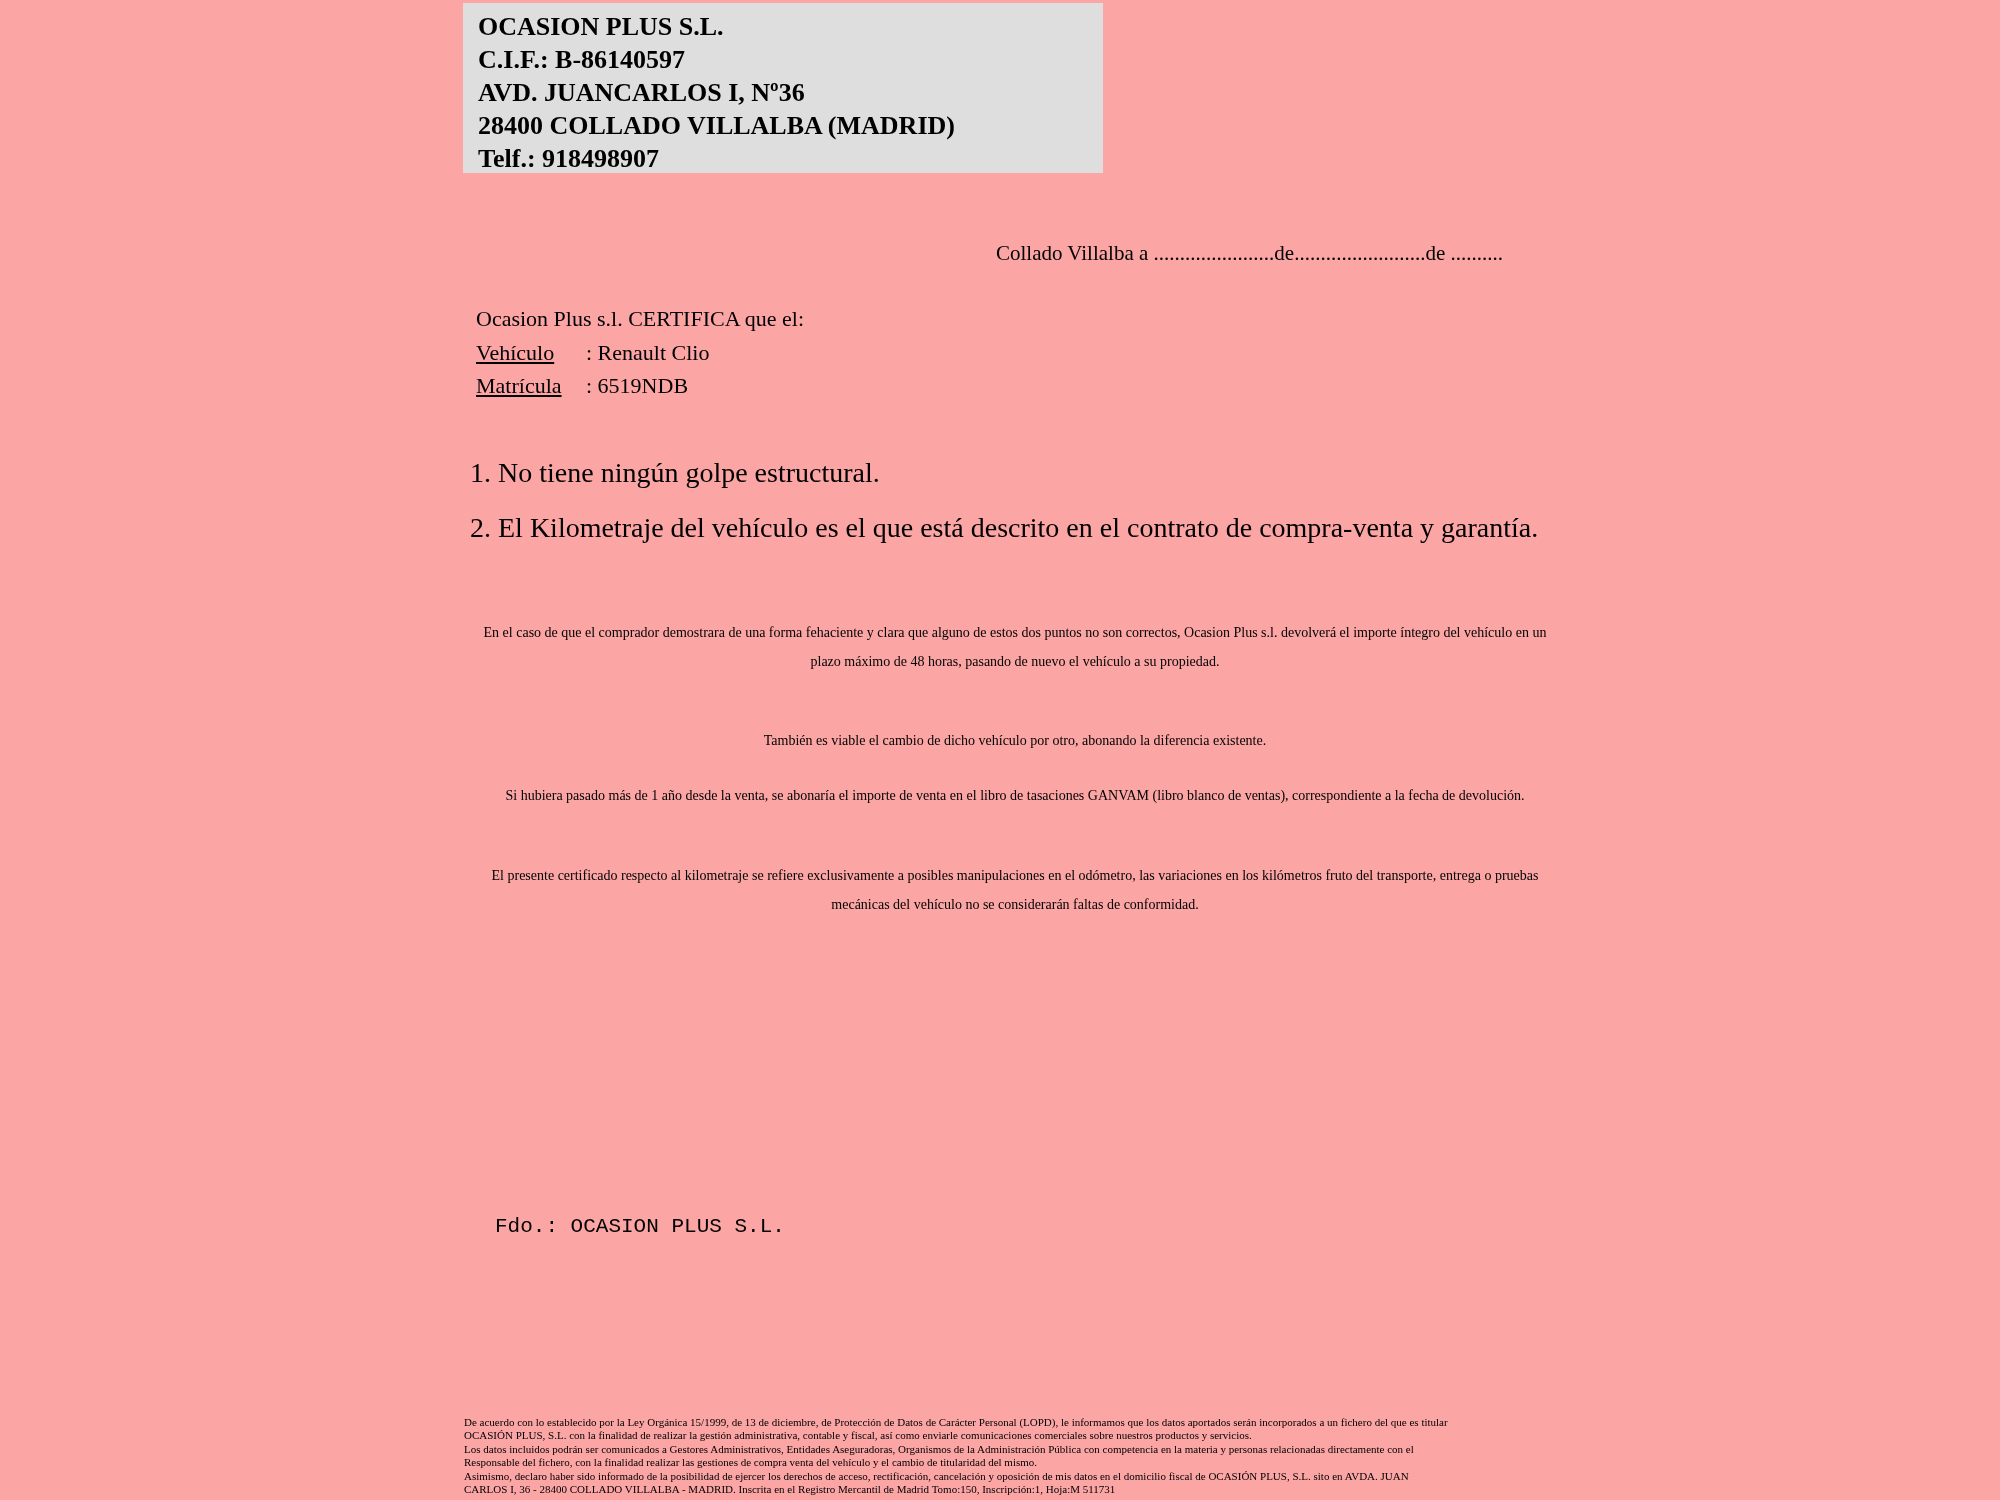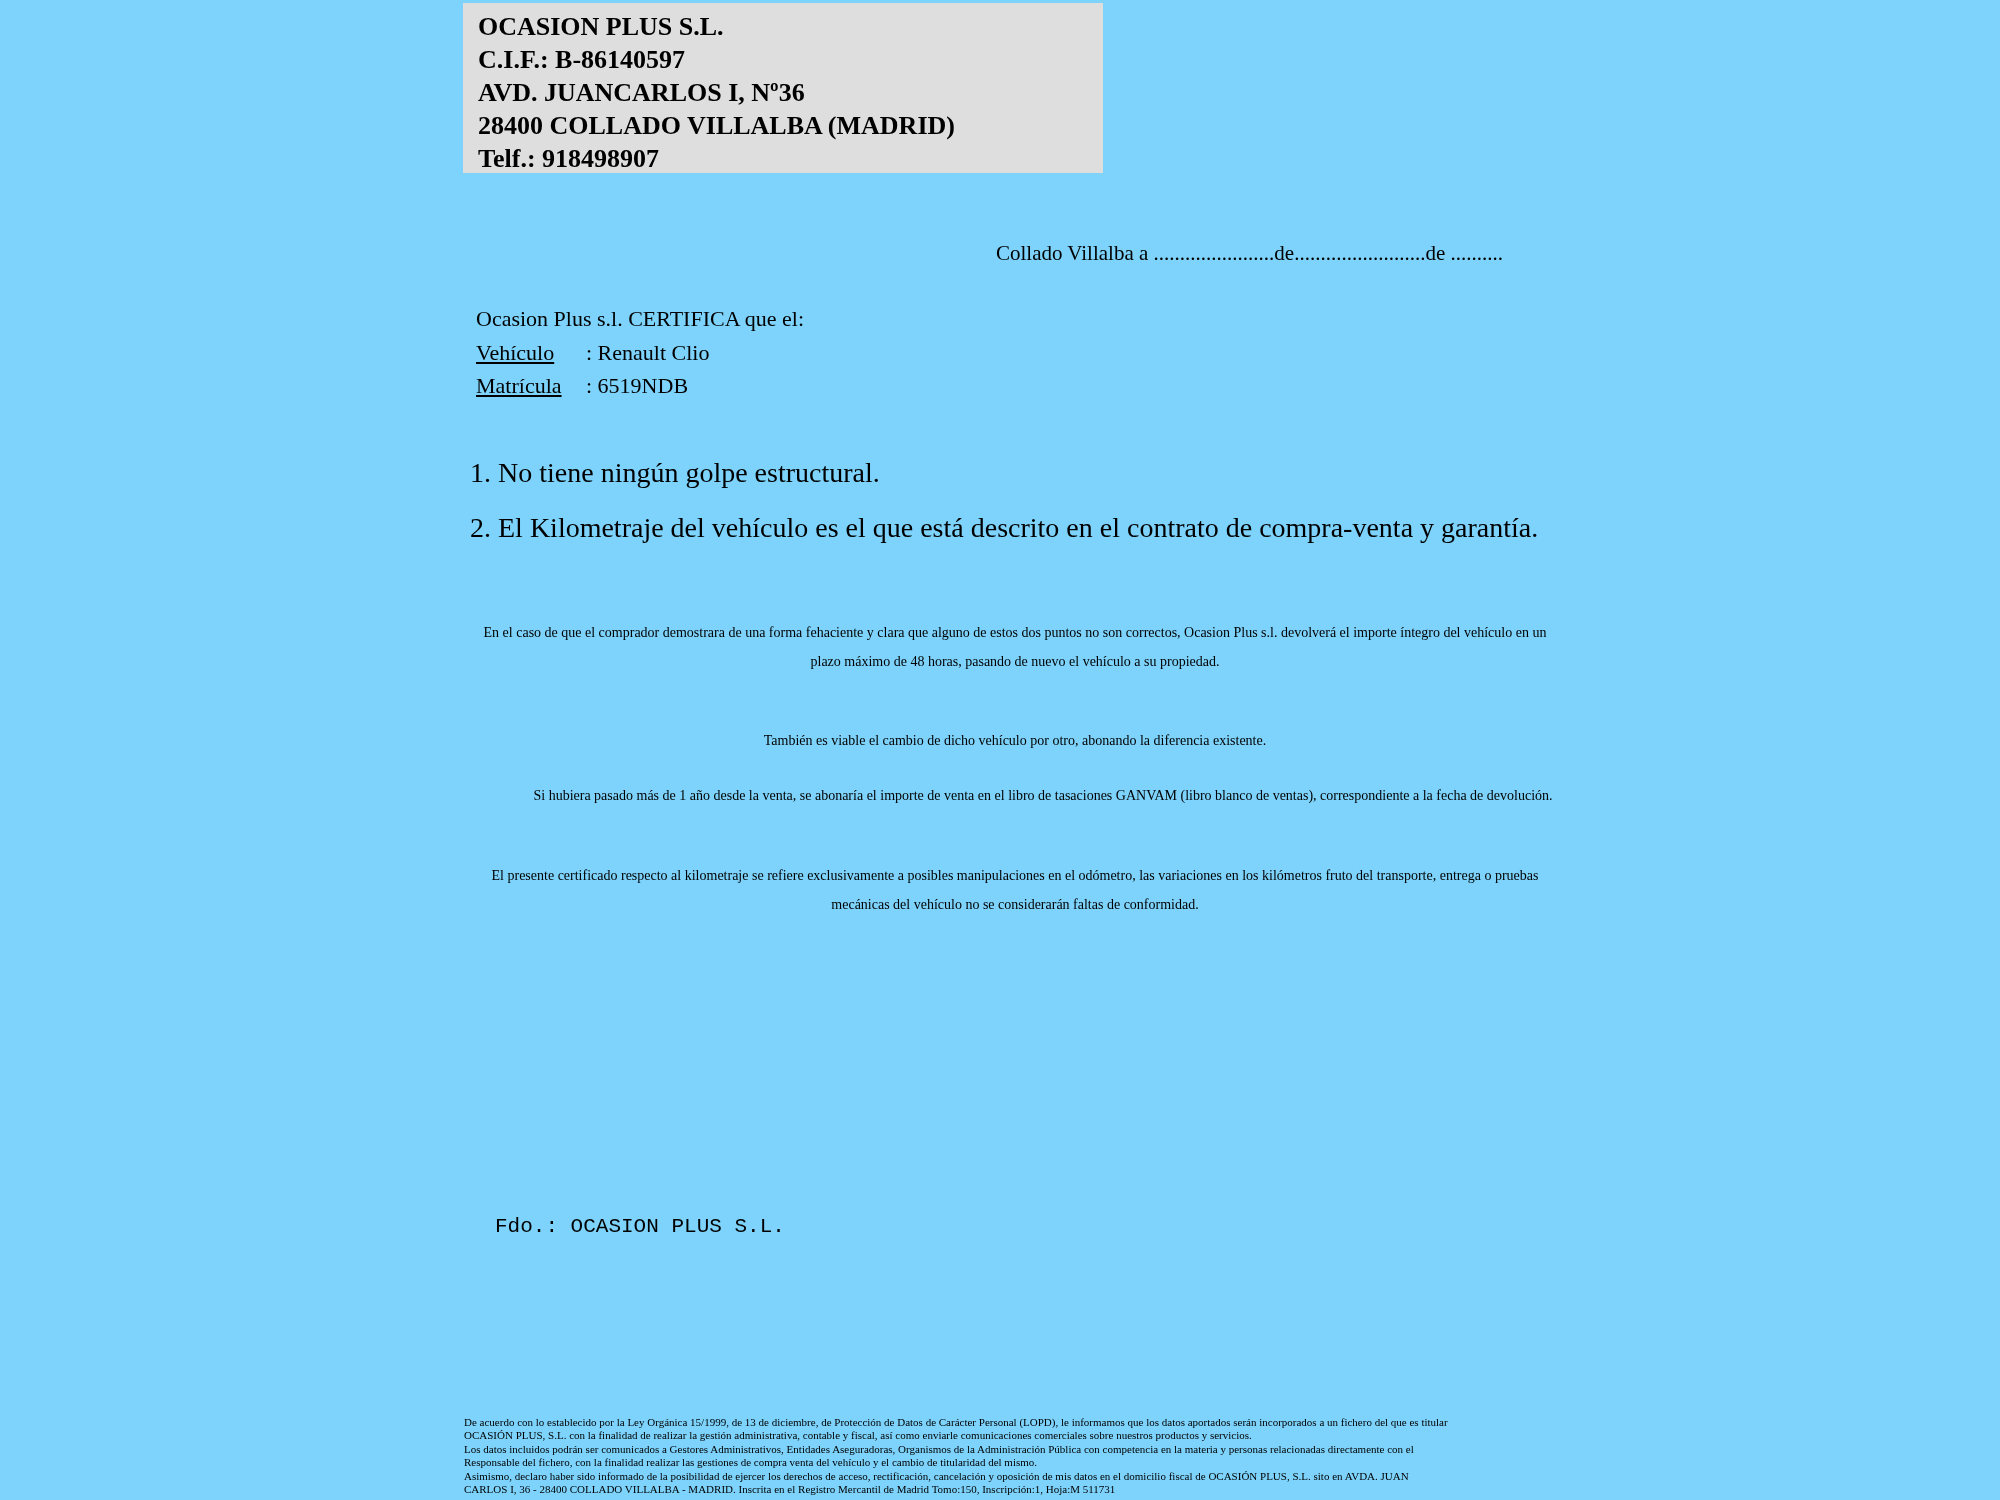--- a/index.html
+++ b/index.html
@@ -4,21 +4,21 @@
 <style>
   html, body {
     margin: 0;
     padding: 0;
     background: #ffffff;
   }
   .page {
     position: relative;
     width: 2000px;
     height: 1500px;
-    background: #7dd3fc;
+    background: #fca5a5;
     font-family: "Liberation Serif", "DejaVu Serif", serif;
     color: #000000;
     overflow: hidden;
   }
   .header-box {
     position: absolute;
     left: 463px;
     top: 3px;
     width: 640px;
     height: 170px;
@@ -64,21 +64,21 @@
   .para {
     position: absolute;
     left: 470px;
     width: 1090px;
     font-size: 14px;
     line-height: 28.5px;
     text-align: center;
   }
   .para-refund   { top: 619px; }
   .para-exchange { top: 727px; }
-  .para-ganvam   { top: 782px; margin-left: 28px; }
+  .para-ganvam   { top: 782px; }
   .para-odometer { top: 862px; }
   .signature {
     position: absolute;
     left: 495px;
     top: 1215px;
     font-size: 21px;
     white-space: nowrap;
     font-family: Liberation Mono, monospace;
   }
   .footer {

